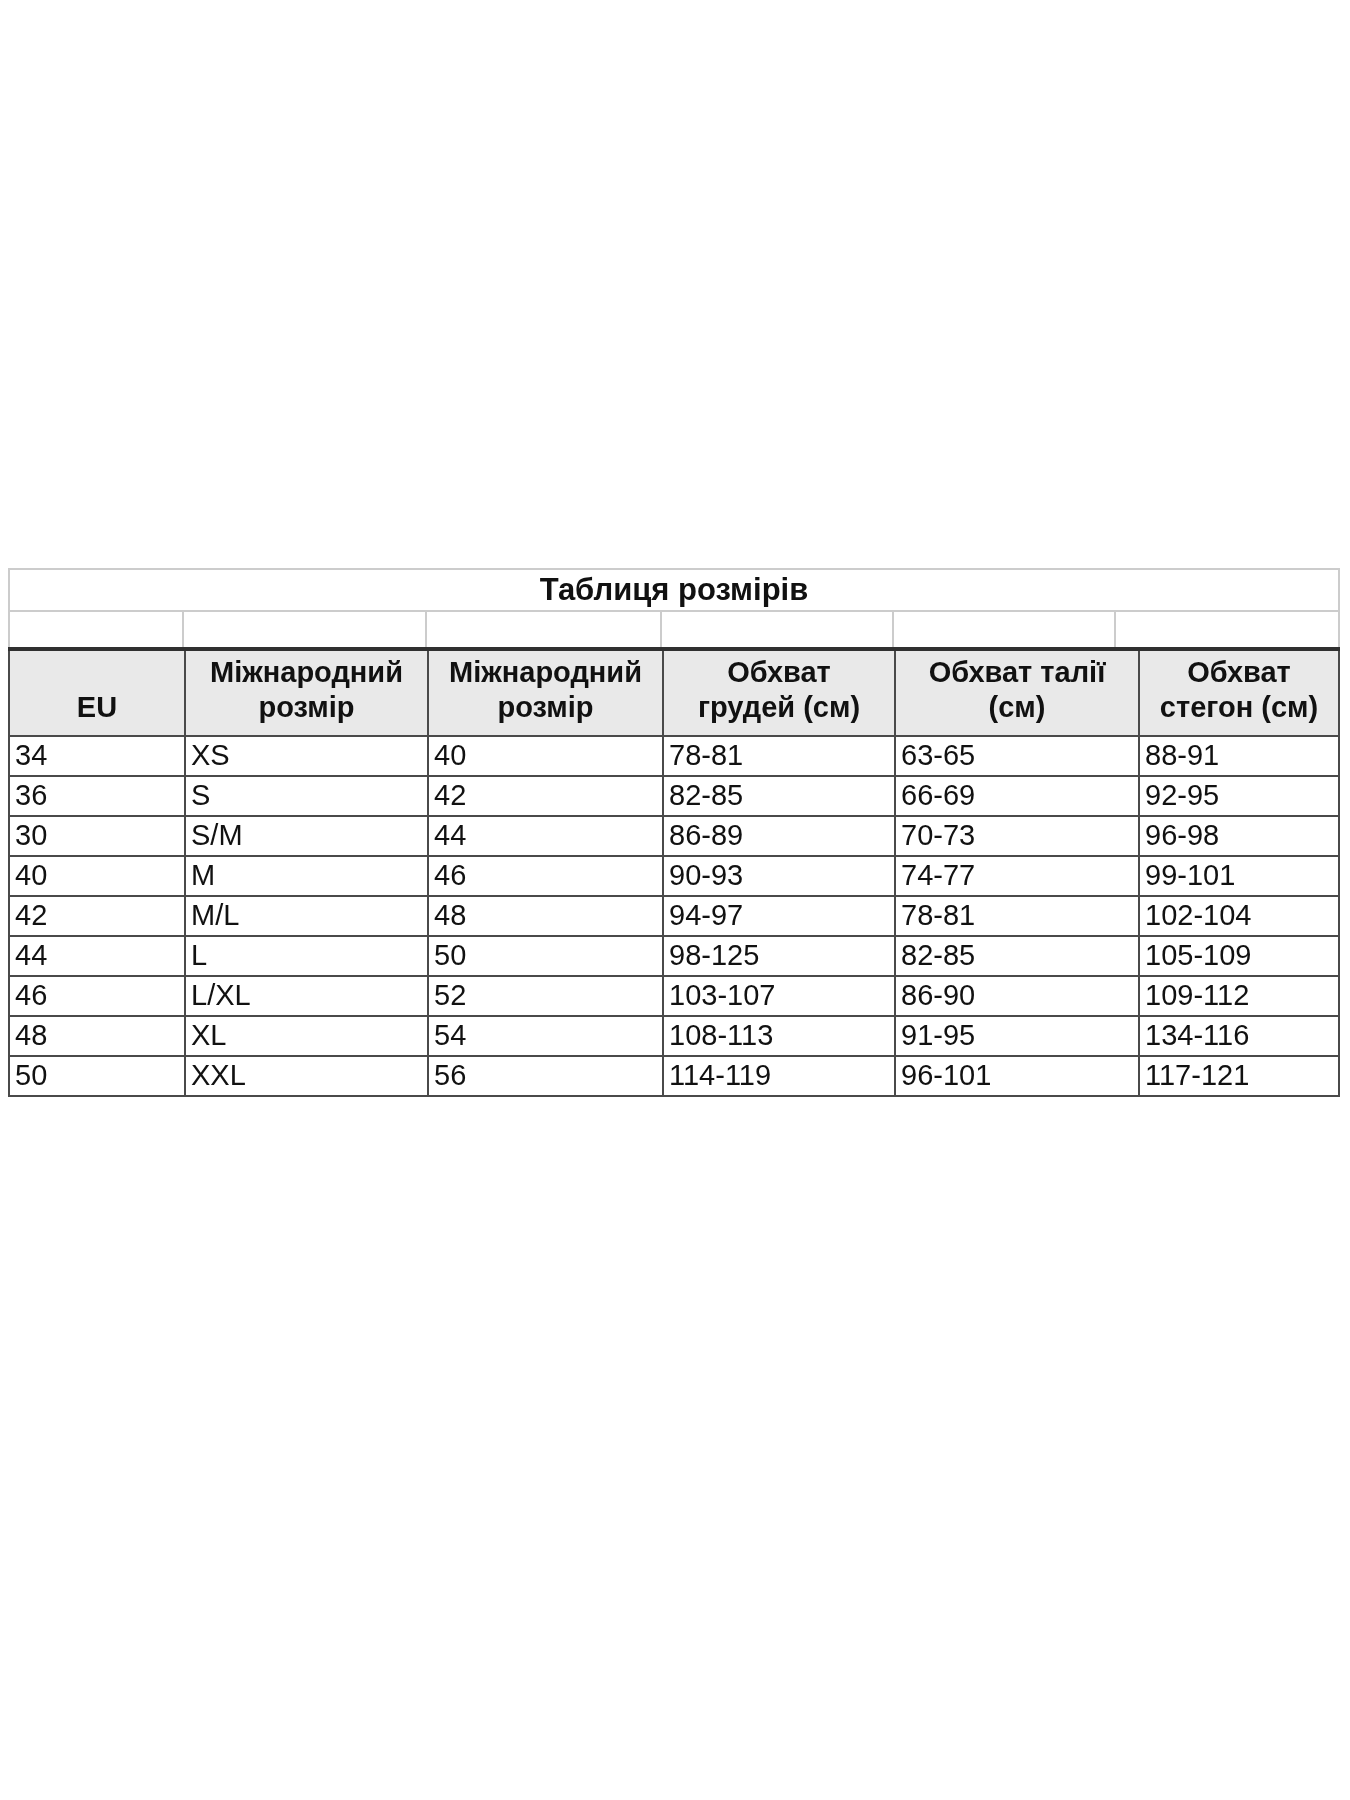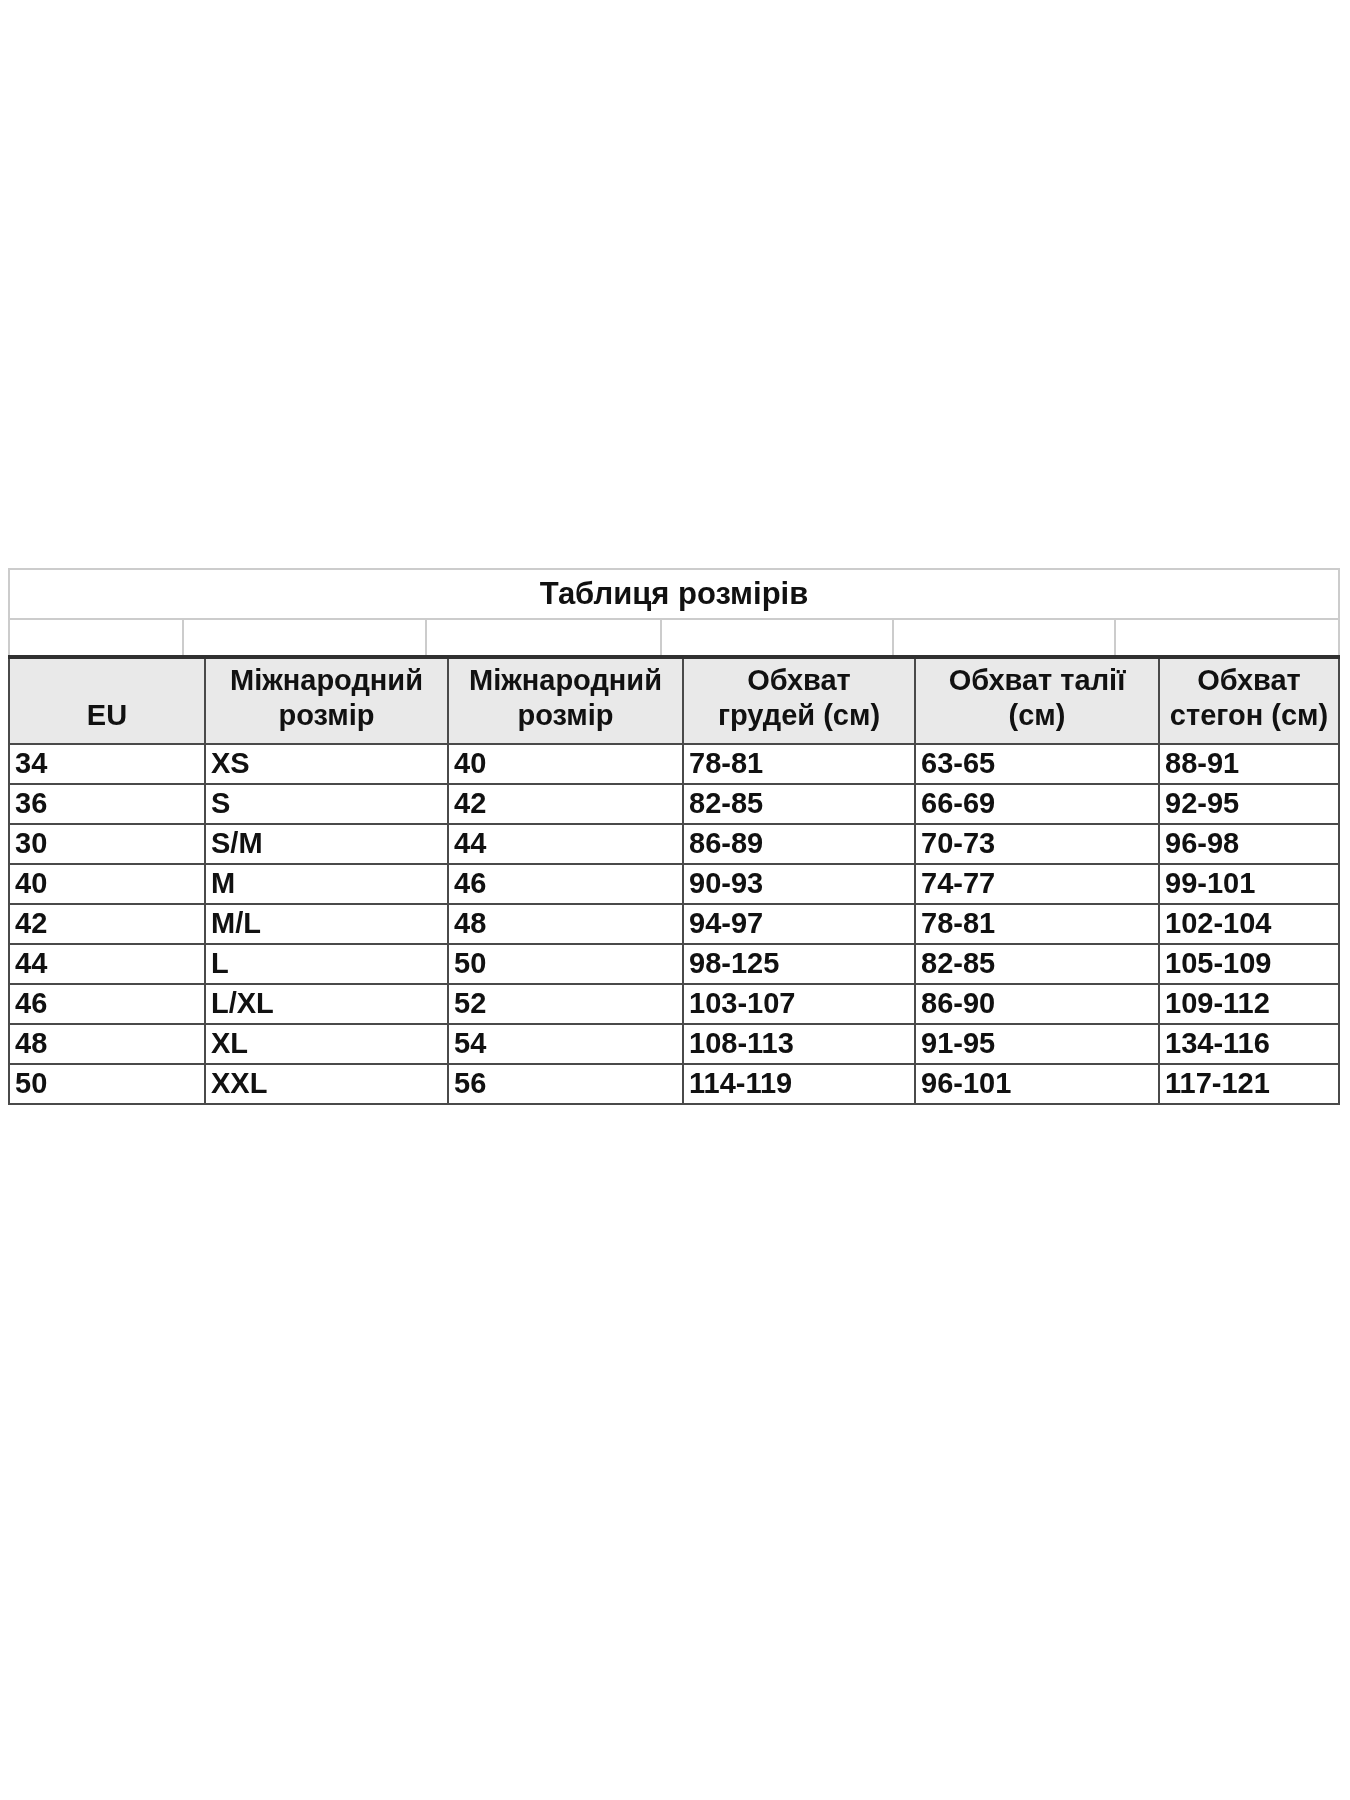--- a/index.html
+++ b/index.html
@@ -16,21 +16,21 @@
   }
   .sheet {
     position: absolute;
     left: 8px;
     top: 568px;
     width: 1332px;
   }
   
   .title-row {
     box-sizing: border-box;
-    height: 52px;
+    height: 44px;
     border: 2px solid var(--light-border);
     display: flex;
     align-items: center;
     justify-content: center;
     font-size: 31px;
     font-weight: bold;
     color: #111;
   }
   
   .spacer-row {
@@ -73,24 +73,23 @@
     margin-left: 48px;
   }
   table.size-table td {
     font-size: 29px;
     color: #111;
     text-align: left;
     vertical-align: middle;
     padding: 0 14px 0 5px;
     height: 40px;
     overflow: hidden;
-    font-weight: bold;
-  }
-  
-  table.size-table th:nth-child(1) { width: 196px; }
+  }
+  
+  table.size-table th:nth-child(1) { width: 176px; }
   table.size-table th:nth-child(2) { width: 243px; }
   table.size-table th:nth-child(3) { width: 235px; }
   table.size-table th:nth-child(4) { width: 232px; }
   table.size-table th:nth-child(5) { width: 244px; }
   table.size-table th:nth-child(6) { width: auto;  }
 </style>
 </head>
 <body>
 
 <div class="sheet">

